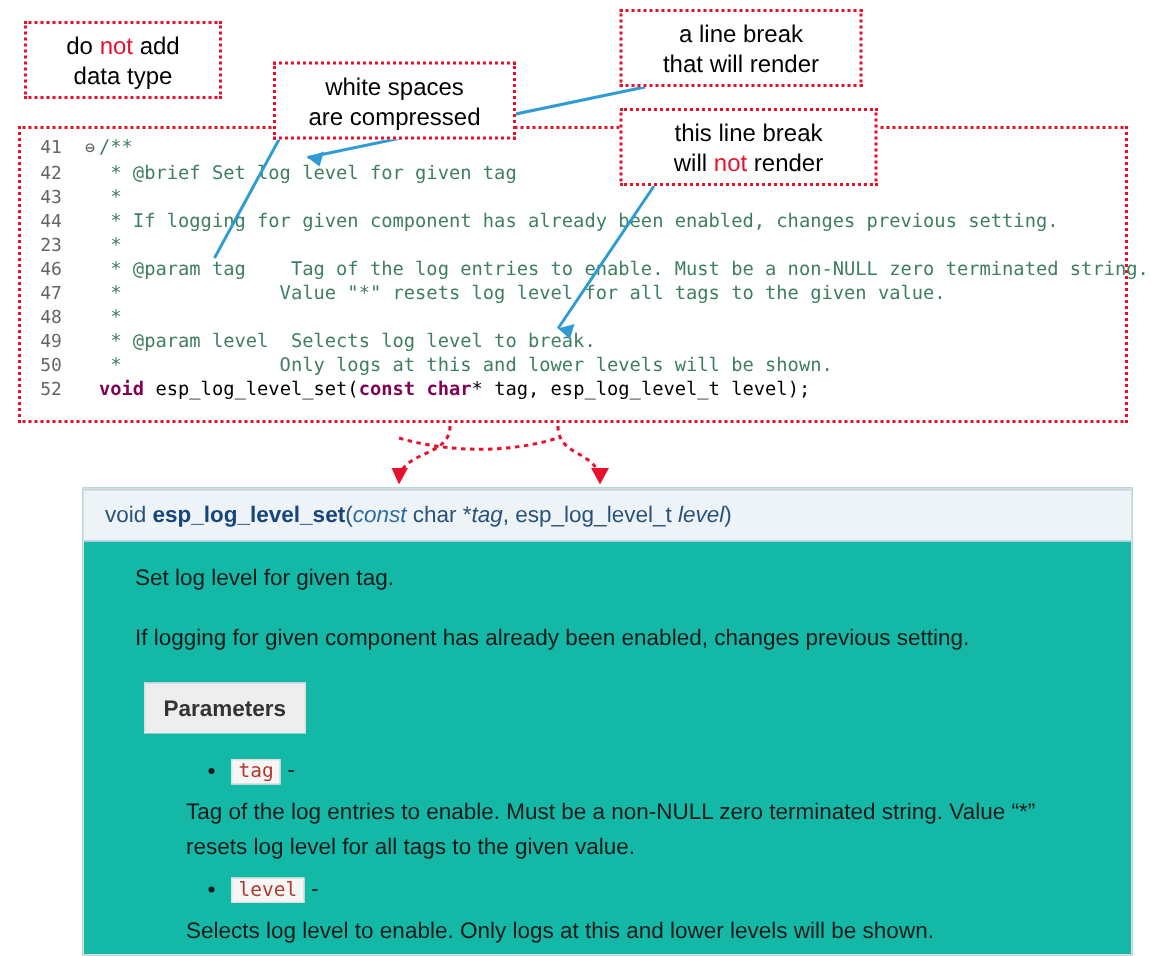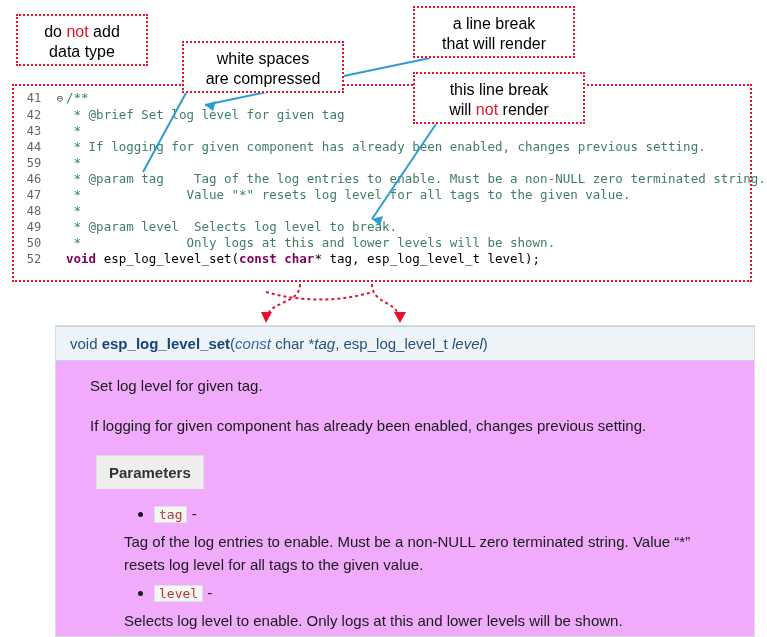--- a/index.html
+++ b/index.html
@@ -90,21 +90,21 @@
   .c-kw      { color: #7f0055; font-weight: bold; }
   .c-plain   { color: #000000; }
 
   
   #doc-panel {
     position: absolute;
     left: 55px;
     top: 325px;
     width: 700px;
     height: 312px;
-    background: #f0abfc;
+    background: #14b8a6;
     border: 1px solid #dcdcdc;
     box-sizing: border-box;
     z-index: 2;
   }
   #doc-signature {
     background: #eef3f8;
     border-top: 1px solid #c4d4e4;
     border-bottom: 1px solid #c4d4e4;
     padding: 8px 10px 8px 14px;
     font-family: "Liberation Sans", sans-serif;
@@ -197,21 +197,21 @@
   <span>this line break</span><br>
   <span>will </span><span class="hl">not</span><span> render</span>
 </div>
 
 <div id="code-block">
   <div id="code-lines">
       <div class="code-line"><span class="gutter">41</span><span class="fold">⊖</span><span class="code-text"><span class="c-comment">/**</span></span></div>
       <div class="code-line"><span class="gutter">42</span><span class="fold"></span><span class="code-text"><span class="c-comment"> * @brief Set log level for given tag</span></span></div>
       <div class="code-line"><span class="gutter">43</span><span class="fold"></span><span class="code-text"><span class="c-comment"> *</span></span></div>
       <div class="code-line"><span class="gutter">44</span><span class="fold"></span><span class="code-text"><span class="c-comment"> * If logging for given component has already been enabled, changes previous setting.</span></span></div>
-      <div class="code-line"><span class="gutter">59</span><span class="fold"></span><span class="code-text"><span class="c-comment"> *</span></span></div>
+      <div class="code-line"><span class="gutter">23</span><span class="fold"></span><span class="code-text"><span class="c-comment"> *</span></span></div>
       <div class="code-line"><span class="gutter">46</span><span class="fold"></span><span class="code-text"><span class="c-comment"> * @param tag    Tag of the log entries to enable. Must be a non-NULL zero terminated string.</span></span></div>
       <div class="code-line"><span class="gutter">47</span><span class="fold"></span><span class="code-text"><span class="c-comment"> *              Value "*" resets log level for all tags to the given value.</span></span></div>
       <div class="code-line"><span class="gutter">48</span><span class="fold"></span><span class="code-text"><span class="c-comment"> *</span></span></div>
       <div class="code-line"><span class="gutter">49</span><span class="fold"></span><span class="code-text"><span class="c-comment"> * @param level  Selects log level to break.</span></span></div>
       <div class="code-line"><span class="gutter">50</span><span class="fold"></span><span class="code-text"><span class="c-comment"> *              Only logs at this and lower levels will be shown.</span></span></div>
       <div class="code-line"><span class="gutter">52</span><span class="fold"></span><span class="code-text"><span class="c-kw">void </span><span class="c-plain">esp_log_level_set(</span><span class="c-kw">const char</span><span class="c-plain">* tag, esp_log_level_t level);</span></span></div>
     </div>
 </div>
 
 <div id="doc-panel">

